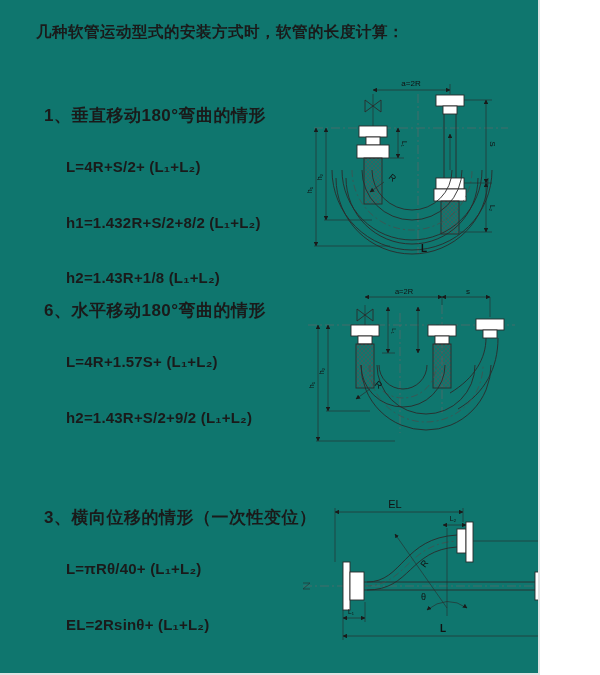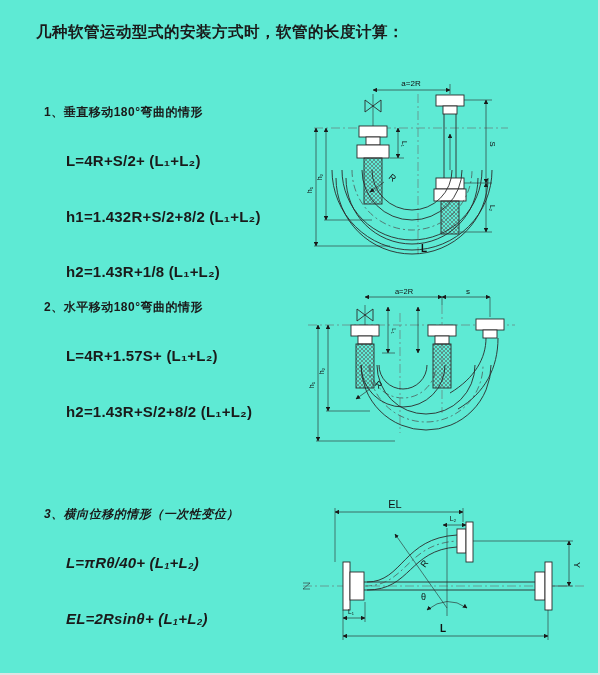--- a/index.html
+++ b/index.html
@@ -1,27 +1,27 @@
 <!DOCTYPE html>
 <html><head>
 <meta charset="utf-8">
 <style>
   html,body{margin:0;padding:0;background:#ffffff;}
   .page{
-    position:relative;width:600px;height:675px;background:#5eead4;
+    position:relative;width:540px;height:675px;background:#0f766e;
     font-family:"Liberation Sans","DejaVu Sans",sans-serif;color:#1a1a1a;
     overflow:hidden;border-right:2px solid #e2e2e2;border-bottom:2px solid #e2e2e2;
     box-sizing:border-box;
   }
   .title{
     position:absolute;left:36px;top:22px;font-size:15.5px;font-weight:bold;
     letter-spacing:0.5px;white-space:nowrap;
   }
   .sec{position:absolute;left:44px;}
-  .sec .heading{font-size:12px;font-weight:bold;letter-spacing:0.5px;margin:0 0 5px 0;white-space:nowrap;}
+  .sec .heading{font-size:17px;font-weight:bold;letter-spacing:0.5px;margin:0 0 5px 0;white-space:nowrap;}
   .sec .formula{font-size:15px;font-weight:bold;padding-left:22px;line-height:31.5px;white-space:nowrap;letter-spacing:0.2px;margin-top:24px;}
   svg{position:absolute;overflow:visible;}
   svg text{fill:#111;font-family:"Liberation Sans","DejaVu Sans",sans-serif;}
   .s{stroke:#2a2a2a;fill:none;stroke-width:0.9;}
   .t{stroke:#2a2a2a;fill:none;stroke-width:0.6;}
   .d{stroke:#2a2a2a;fill:none;stroke-width:0.65;}
   .cl{stroke:#6a6a6a;fill:none;stroke-width:0.6;stroke-dasharray:9 3 2 3;}
   .dc{stroke:#4a4a4a;fill:none;stroke-width:0.7;stroke-dasharray:7 3 2 3;}
   .fit{fill:#ffffff;stroke:#2a2a2a;stroke-width:0.9;}
   .hose{fill:url(#hatch);stroke:#2a2a2a;stroke-width:0.9;}
@@ -34,26 +34,26 @@
   <div class="title">几种软管运动型式的安装方式时，软管的长度计算：</div>
 
   <div class="sec" style="top:104px;">
     <div class="heading">1、垂直移动180°弯曲的情形</div>
     <div class="formula">L=4R+S/2+ (L₁+L₂)</div>
     <div class="formula">h1=1.432R+S/2+8/2 (L₁+L₂)</div>
     <div class="formula">h2=1.43R+1/8 (L₁+L₂)</div>
   </div>
 
   <div class="sec" style="top:299px;">
-    <div class="heading">2、水平移动180°弯曲的情形</div>
+    <div class="heading">6、水平移动180°弯曲的情形</div>
     <div class="formula">L=4R+1.57S+ (L₁+L₂)</div>
-    <div class="formula">h2=1.43R+S/2+8/2 (L₁+L₂)</div>
+    <div class="formula">h2=1.43R+S/2+9/2 (L₁+L₂)</div>
   </div>
 
-  <div class="sec" style="top:506px;font-style:italic;">
+  <div class="sec" style="top:506px;">
     <div class="heading">3、横向位移的情形（一次性变位）</div>
     <div class="formula">L=πRθ/40+ (L₁+L₂)</div>
     <div class="formula">EL=2Rsinθ+ (L₁+L₂)</div>
   </div>
 
   <svg width="0" height="0" style="position:absolute">
     <defs>
       <marker id="arr" viewBox="0 0 10 10" refX="9" refY="5" markerWidth="7" markerHeight="7" orient="auto-start-reverse">
         <path d="M0,0 L10,5 L0,10 z" fill="#1a1a1a"></path>
       </marker>

